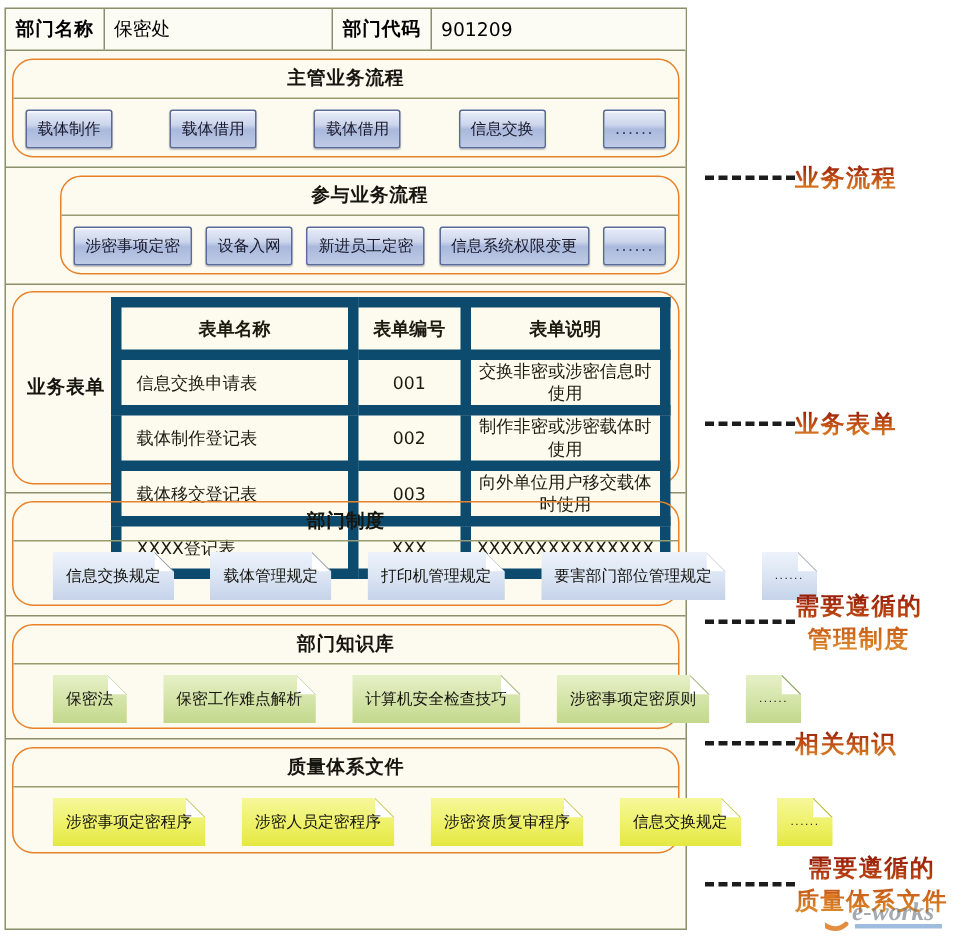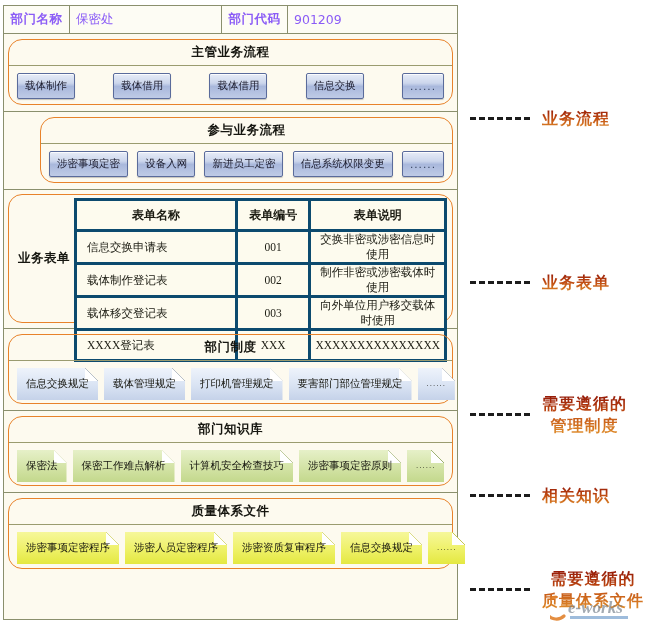--- a/index.html
+++ b/index.html
@@ -32,21 +32,21 @@
     display: flex;
     height: 28px;
     border-bottom: 1px solid #8a8f6d;
     background: #fdfcf4;
     box-sizing: border-box;
   }
   .hdr-cell {
     display: flex;
     align-items: center;
     font-size: 12.5px;
-    color: #8b5cf6;
+    color: #000000;
     box-sizing: border-box;
     padding: 0 6px;
     white-space: nowrap;
   }
   .hdr-label {
     font-weight: bold;
     border-right: 1px solid #8a8f6d;
     justify-content: center;
     letter-spacing: .5px;
   }
@@ -121,20 +121,21 @@
     position: relative;
     height: 32px;
     display: flex;
     align-items: center;
     justify-content: flex-end;
     padding: 0 9px;
     font-size: 10.5px;
     white-space: nowrap;
     box-sizing: border-box;
     clip-path: polygon(0 0, calc(100% - 13px) 0, 100% 13px, 100% 100%, 0 100%);
+    margin-left: 18px;
   }
   .docshape .fold {
     position: absolute;
     top: 0; right: 0;
     width: 13px; height: 13px;
   }
 
   .doc-blue .docshape { background: linear-gradient(180deg,#eef3fb 0%, #d9e3f3 55%, #c5d2e9 100%); }
   .doc-green .docshape { background: linear-gradient(180deg,#e6f0c8 0%, #d3e3a6 55%, #c3d88c 100%); }
   .doc-yellow .docshape { background: linear-gradient(180deg,#f6f79a 0%, #eef168 55%, #e4e841 100%); }
@@ -153,41 +154,40 @@
     font-weight: bold;
     color: #161610;
     letter-spacing: .5px;
   }
   table.forms {
     border-collapse: collapse;
     flex: 1;
     table-layout: fixed;
   }
   table.forms th, table.forms td {
-    border: 3px solid #0c4a6e;
+    border: 7px solid #0c4a6e;
     font-size: 11.5px;
     color: #1b1b12;
     height: 28px;
     text-align: center;
     padding: 0 4px;
     background: #fdfbee;
-    font-family: Liberation Serif, serif;
   }
   table.forms th { font-weight: bold; font-size: 12px; }
   table.forms td.name { text-align: left; padding-left: 10px; }
   table.forms td.desc { text-align: center; }
   .col-name { width: 160px; }
   .col-no   { width: 66px; }
 
   
   .anno {
     position: absolute;
     display: flex;
     align-items: center;
-    gap: 12px;
+    gap: 0;
   }
   .dash {
     width: 60px;
     height: 0;
     border-top: 3px dashed #1c1c1c;
   }
   .anno-text {
     font-size: 16px;
     font-weight: bold;
     line-height: 1.35;

